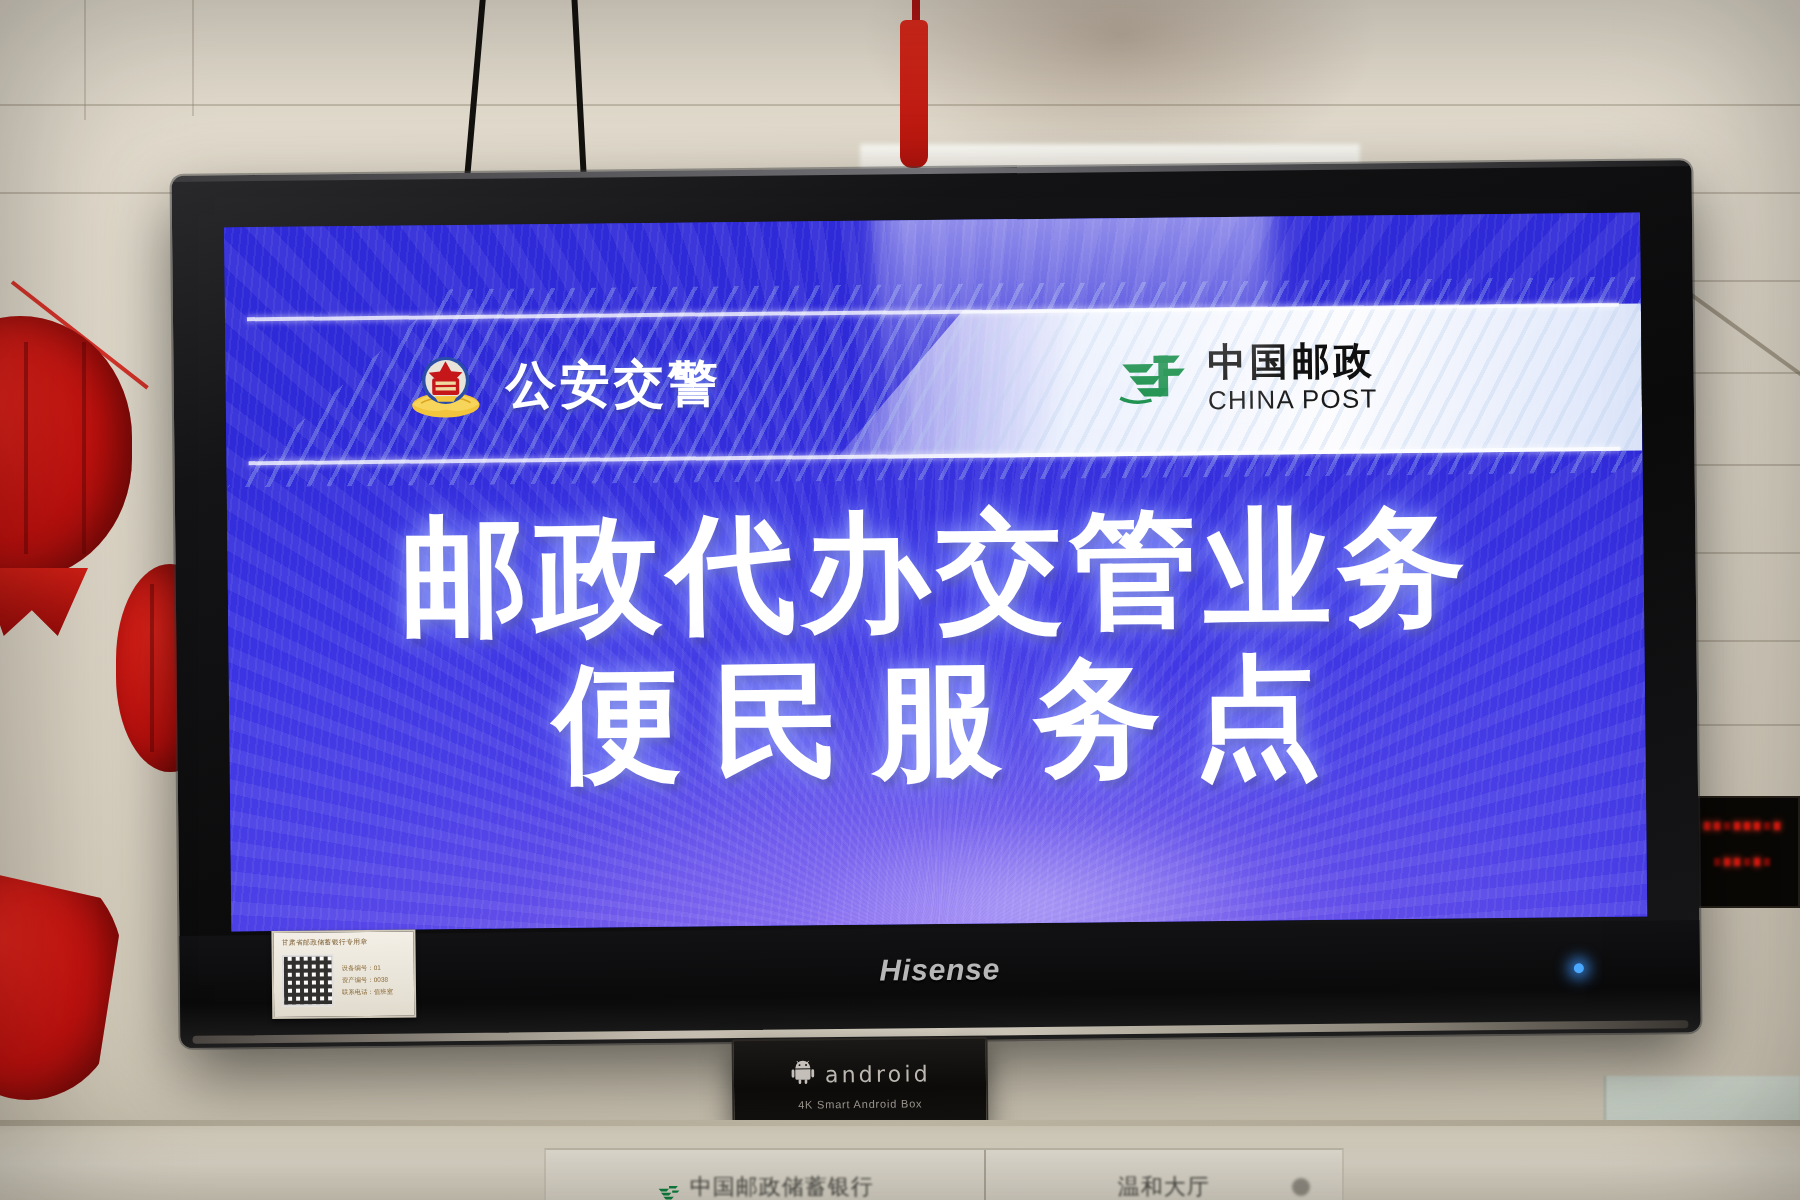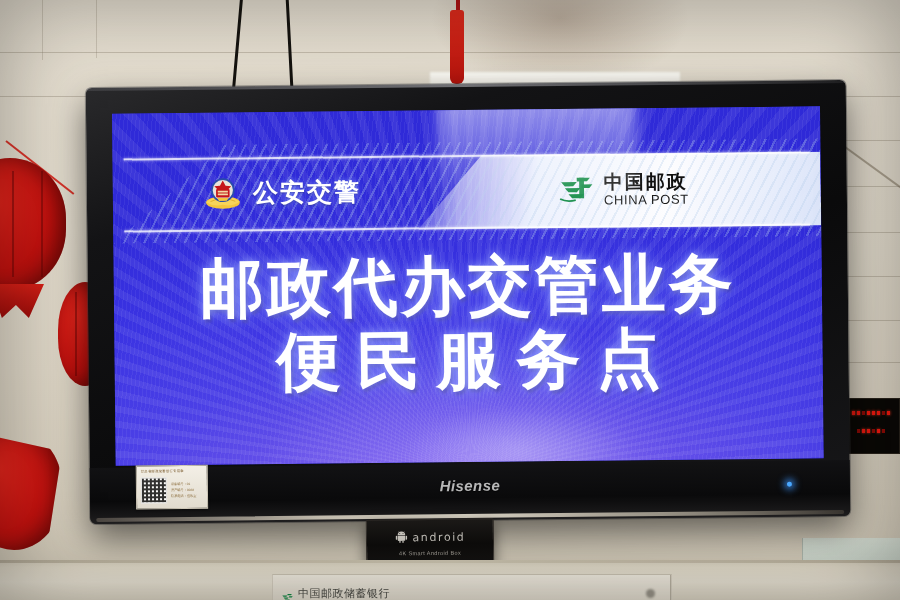--- a/index.html
+++ b/index.html
@@ -420,21 +420,21 @@
     align-items: flex-end;
     overflow: hidden;
   }
   .bs-cell {
     display: flex;
     align-items: center;
     gap: 4px;
     height: 100%;
     padding: 0 8px;
   }
-  .bs-cell.left { flex: 1.25; border-right: 1px solid #b9b2a2; }
+  .bs-cell.left { flex: 1.25; border-right: 1px solid #b9b2a2; justify-content: center; }
   .bs-cell.right { flex: 1; justify-content: center; }
   .bs-text {
     font-size: 11px;
     color: #4a4a44;
     letter-spacing: .5px;
     white-space: nowrap;
     filter: blur(0.45px);
     transform: translateY(6px);
   }
   .bs-mark { width: 13px; height: 10px; flex: none; transform: translateY(6px); }
@@ -645,17 +645,20 @@
             <path d="M4 12 h26 l-6 7 H10 Z"></path>
             <path d="M10 22 h26 l-6 7 H16 Z"></path>
             <path d="M16 32 h26 l-6 7 H22 Z"></path>
             <path d="M30 5 h22 l-5 6 H30 Z"></path>
             <path d="M38 16 h18 l-5 6 H38 Z"></path>
           </g>
         </svg>
       </span>
       <span class="bs-text">中国邮政储蓄银行</span>
     </div>
+    <div class="bs-cell right">
+      <span class="bs-text">温和大厅</span>
+    </div>
     <div class="bs-dot"></div>
   </div>
 
   <div class="vignette"></div>
 </div>
 
 </body></html>

